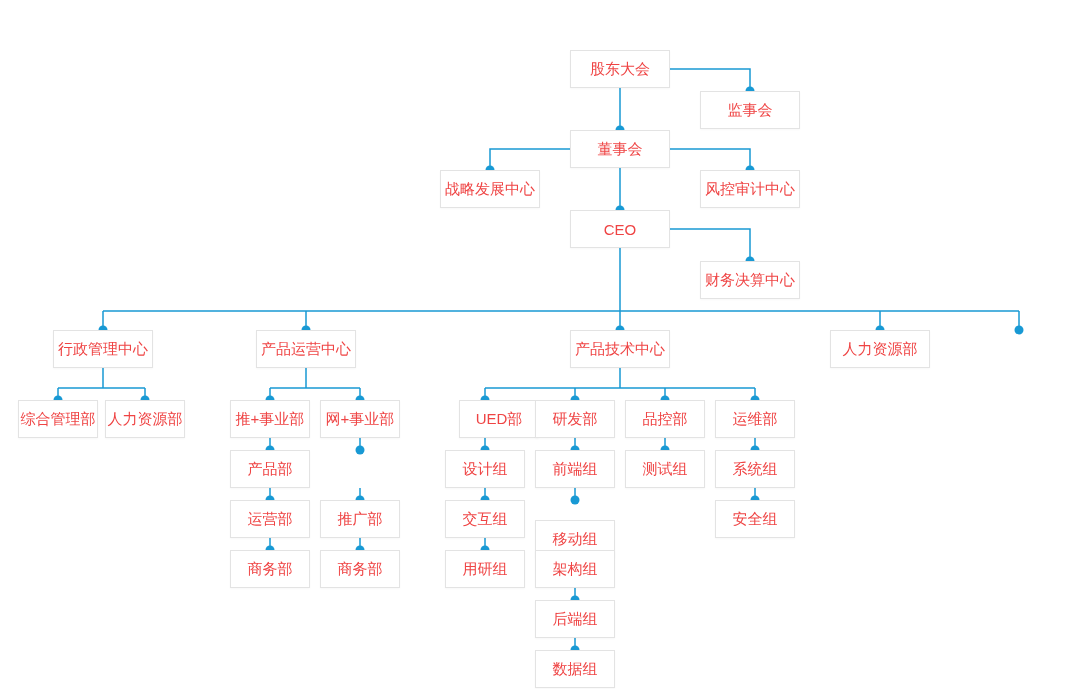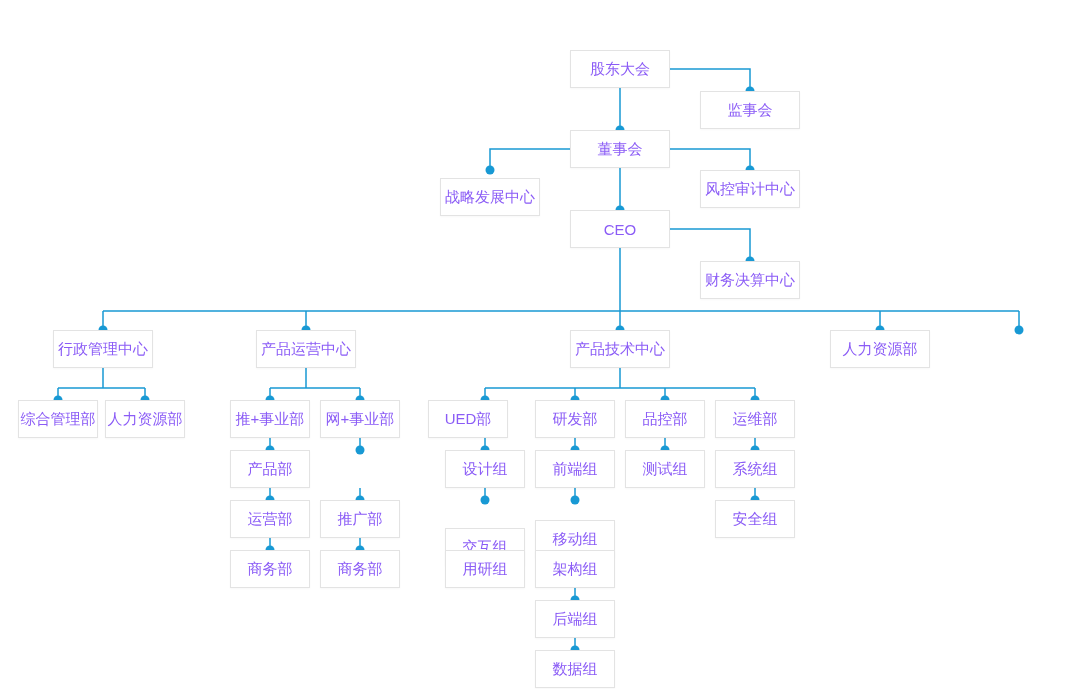--- a/index.html
+++ b/index.html
@@ -15,21 +15,21 @@
     pointer-events:none;
   }
   .node{
     position:absolute;
     box-sizing:border-box;
     width:80px;height:38px;
     background:#ffffff;
     border:1px solid #e3e3e3;
     box-shadow:0 1px 2px rgba(0,0,0,0.03);
     display:flex;align-items:center;justify-content:center;
-    font-size:15px;color:#8b5cf6;
+    font-size:15px;color:#ef4444;
     white-space:nowrap;
     z-index:2;
   }
   .w100{width:100px;}
 </style>
 </head>
 <body>
 
 <div class="canvas">
 
@@ -91,42 +91,42 @@
       <circle cx="485" cy="550" r="4.5"></circle>
       <circle cx="575" cy="550" r="4.5"></circle>
       <circle cx="575" cy="600" r="4.5"></circle>
       <circle cx="575" cy="650" r="4.5"></circle>
     </g>
   </svg>
 
   <div class="node w100" style="left:570px;top:50px">股东大会</div>
   <div class="node w100" style="left:700px;top:91px">监事会</div>
   <div class="node w100" style="left:570px;top:130px">董事会</div>
-  <div class="node w100" style="left:440px;top:178px">战略发展中心</div>
+  <div class="node w100" style="left:440px;top:170px">战略发展中心</div>
   <div class="node w100" style="left:570px;top:210px">CEO</div>
   <div class="node w100" style="left:700px;top:170px">风控审计中心</div>
   <div class="node w100" style="left:700px;top:261px">财务决算中心</div>
 
   <div class="node w100" style="left:53px;top:330px">行政管理中心</div>
   <div class="node" style="left:18px;top:400px">综合管理部</div>
   <div class="node" style="left:105px;top:400px">人力资源部</div>
 
   <div class="node w100" style="left:256px;top:330px">产品运营中心</div>
   <div class="node" style="left:230px;top:400px">推+事业部</div>
   <div class="node" style="left:230px;top:450px">产品部</div>
   <div class="node" style="left:230px;top:500px">运营部</div>
   <div class="node" style="left:230px;top:550px">商务部</div>
   <div class="node" style="left:320px;top:400px">网+事业部</div>
   <div class="node" style="left:320px;top:500px">推广部</div>
   <div class="node" style="left:320px;top:550px">商务部</div>
 
   <div class="node w100" style="left:570px;top:330px">产品技术中心</div>
-  <div class="node" style="left:428px;top:400px">UED部</div>
+  <div class="node" style="left:459px;top:400px">UED部</div>
   <div class="node" style="left:445px;top:450px">设计组</div>
-  <div class="node" style="left:445px;top:528px">交互组</div>
+  <div class="node" style="left:445px;top:500px">交互组</div>
   <div class="node" style="left:445px;top:550px">用研组</div>
   <div class="node" style="left:535px;top:400px">研发部</div>
   <div class="node" style="left:535px;top:450px">前端组</div>
   <div class="node" style="left:535px;top:520px">移动组</div>
   <div class="node" style="left:535px;top:550px">架构组</div>
   <div class="node" style="left:535px;top:600px">后端组</div>
   <div class="node" style="left:535px;top:650px">数据组</div>
   <div class="node" style="left:625px;top:400px">品控部</div>
   <div class="node" style="left:625px;top:450px">测试组</div>
   <div class="node" style="left:715px;top:400px">运维部</div>

